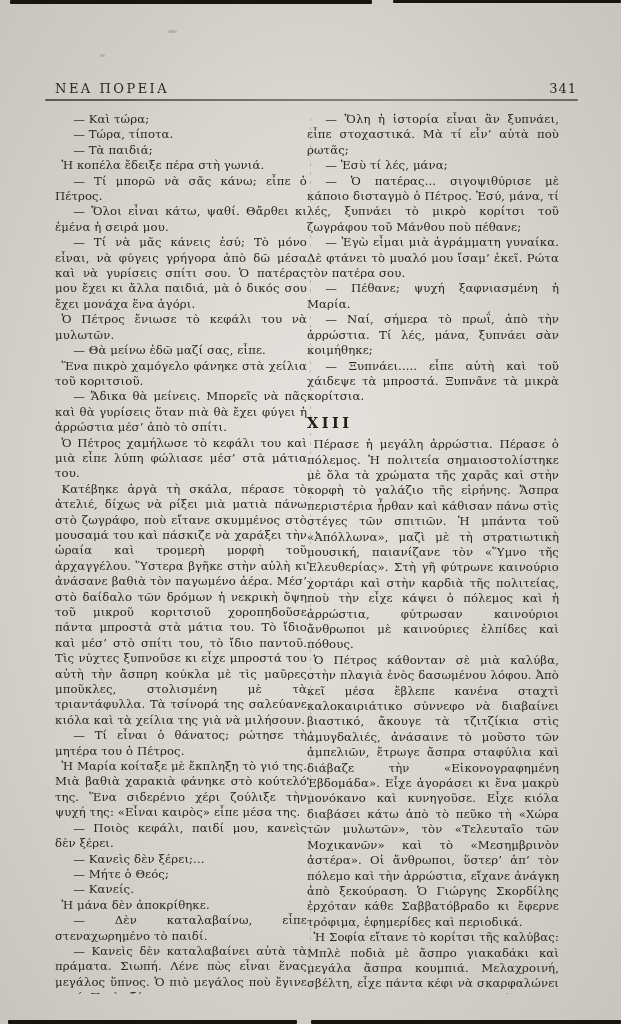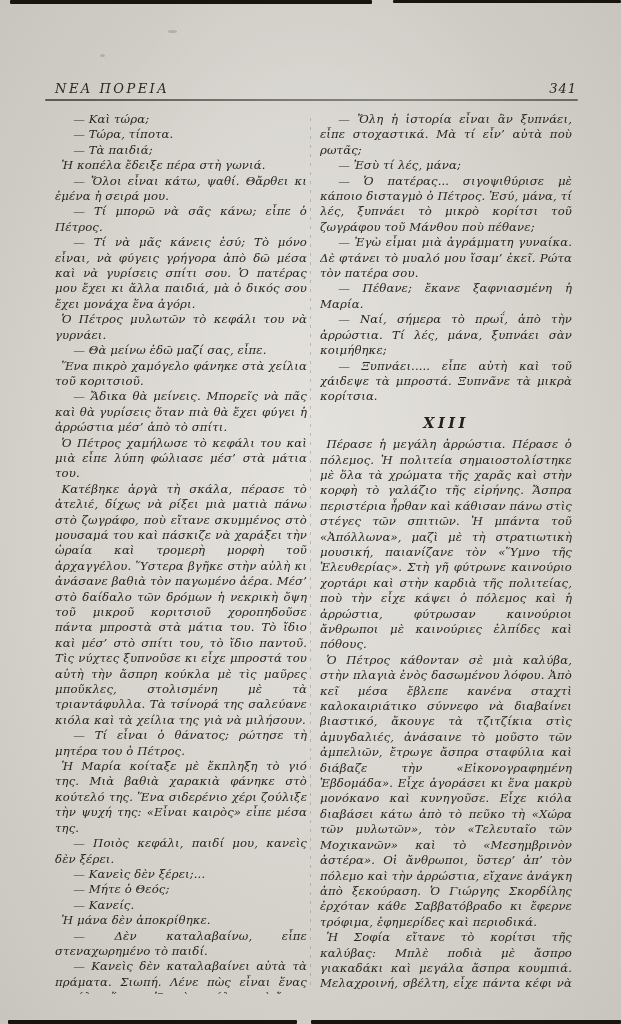--- a/index.html
+++ b/index.html
@@ -6,21 +6,20 @@
   body {
     width: 621px; height: 1024px; overflow: hidden;
     font-family: "DejaVu Serif", "Liberation Serif", serif;
   }
   .page {
     position: relative; width: 621px; height: 1024px; overflow: hidden;
     background:
       radial-gradient(ellipse at 50% 42%, rgba(255,255,255,0.28) 0%, rgba(255,255,255,0) 60%),
       radial-gradient(ellipse at 50% 50%, #dbd8d2 0%, #d5d2cc 58%, #c8c5be 100%);
     color: #29251f;
-    font-style: italic;
   }
   
   .edge { position: absolute; background: #181511; border-radius: 1px; }
   .edge.t1 { top: 0; left: 10px;  width: 362px; height: 4px; }
   .edge.t2 { top: 0; left: 393px; width: 228px; height: 3px; }
   .edge.b1 { bottom: 0; left: 8px;   width: 289px; height: 4px; }
   .edge.b2 { bottom: 0; left: 311px; width: 310px; height: 4px; }
   .speck { position: absolute; background: rgba(90,84,75,0.25); border-radius: 50%; }
   .speck.s1 { left: 168px; top: 30px; width: 9px; height: 3px; }
   .speck.s2 { left: 100px; top: 54px; width: 5px; height: 3px; }
@@ -38,32 +37,32 @@
     border-radius: 1px;
   }
   .col-divider {
     position: absolute; left: 310px; top: 118px; height: 868px; width: 1px;
     background: repeating-linear-gradient(to bottom,
       rgba(95,89,80,0.30) 0px, rgba(95,89,80,0.30) 3px,
       rgba(95,89,80,0) 3px, rgba(95,89,80,0) 9px);
   }
   .columns {
     position: absolute; top: 112px; left: 55px; width: 517px; height: 882px;
-    display: flex; gap: 13px;
+    display: flex; gap: 0;
   }
   .col {
     width: 252px; height: 100%; overflow: hidden;
     text-align: justify; font-size: 11.7px; line-height: 15.4px;
     letter-spacing: 0.1px; color: #29251f;
   }
   .col p { margin: 0; }
   .col p.dialog    { text-indent: 1.55em; }
   .col p.narrative { text-indent: 0.55em; }
   .col h2.heading  {
-    margin: 10px 0 7px; text-align: center; text-indent: 0;
+    margin: 10px 0 7px; text-indent: 0;
     font-size: 14.5px; font-weight: bold; letter-spacing: 3.5px; color: #242019;
   }
 </style>
 </head>
 <body>
 
 <div class="page">
 
   <div class="edge t1"></div>
   <div class="edge t2"></div>
@@ -79,45 +78,45 @@
 
   <div class="rule"></div>
   <div class="col-divider"></div>
 
   <main class="columns">
     <section class="col">
         <p class="dialog">— Καὶ τώρα;</p>
         <p class="dialog">— Τώρα, τίποτα.</p>
         <p class="dialog">— Τὰ παιδιά;</p>
         <p class="narrative">Ἡ κοπέλα ἔδειξε πέρα στὴ γωνιά.</p>
+        <p class="dialog">— Τί μπορῶ νὰ σᾶς κάνω; εἶπε ὁ Πέτρος.</p>
         <p class="dialog">— Ὅλοι εἶναι κάτω, ψαθί. Θἄρθει κι ἐμένα ἡ σειρά μου.</p>
-        <p class="dialog">— Τί μπορῶ νὰ σᾶς κάνω; εἶπε ὁ Πέτρος.</p>
         <p class="dialog">— Τί νὰ μᾶς κάνεις ἐσύ; Τὸ μόνο εἶναι, νὰ φύγεις γρήγορα ἀπὸ δῶ μέσα καὶ νὰ γυρίσεις σπίτι σου. Ὁ πατέρας μου ἔχει κι ἄλλα παιδιά, μὰ ὁ δικός σου ἔχει μονάχα ἕνα ἀγόρι.</p>
-        <p class="narrative">Ὁ Πέτρος μυλωτῶν τὸ κεφάλι του νὰ γυρνάει.</p>
+        <p class="narrative">Ὁ Πέτρος ἔνιωσε τὸ κεφάλι του νὰ μυλωτῶν.</p>
         <p class="dialog">— Θὰ μείνω ἐδῶ μαζί σας, εἶπε.</p>
         <p class="narrative">Ἕνα πικρὸ χαμόγελο φάνηκε στὰ χείλια τοῦ κοριτσιοῦ.</p>
         <p class="dialog">— Ἄδικα θὰ μείνεις. Μπορεῖς νὰ πᾶς καὶ θὰ γυρίσεις ὅταν πιὰ θὰ ἔχει φύγει ἡ ἀρρώστια μέσ’ ἀπὸ τὸ σπίτι.</p>
         <p class="narrative">Ὁ Πέτρος χαμήλωσε τὸ κεφάλι του καὶ μιὰ εἶπε λύπη φώλιασε μέσ’ στὰ μάτια του.</p>
         <p class="narrative">Κατέβηκε ἀργὰ τὴ σκάλα, πέρασε τὸ ἀτελιέ, δίχως νὰ ρίξει μιὰ ματιὰ πάνω στὸ ζωγράφο, ποὺ εἴτανε σκυμμένος στὸ μουσαμά του καὶ πάσκιζε νὰ χαράξει τὴν ὡραία καὶ τρομερὴ μορφὴ τοῦ ἀρχαγγέλου. Ὕστερα βγῆκε στὴν αὐλὴ κι ἀνάσανε βαθιὰ τὸν παγωμένο ἀέρα. Μέσ’ στὸ δαίδαλο τῶν δρόμων ἡ νεκρικὴ ὄψη τοῦ μικροῦ κοριτσιοῦ χοροπηδοῦσε πάντα μπροστὰ στὰ μάτια του. Τὸ ἴδιο καὶ μέσ’ στὸ σπίτι του, τὸ ἴδιο παντοῦ. Τὶς νύχτες ξυπνοῦσε κι εἶχε μπροστά του αὐτὴ τὴν ἄσπρη κούκλα μὲ τὶς μαῦρες μποῦκλες, στολισμένη μὲ τὰ τριαντάφυλλα. Τὰ τσίνορά της σαλεύανε κιόλα καὶ τὰ χείλια της γιὰ νὰ μιλήσουν.</p>
         <p class="dialog">— Τί εἶναι ὁ θάνατος; ρώτησε τὴ μητέρα του ὁ Πέτρος.</p>
         <p class="narrative">Ἡ Μαρία κοίταξε μὲ ἔκπληξη τὸ γιό της. Μιὰ βαθιὰ χαρακιὰ φάνηκε στὸ κούτελό της. Ἕνα σιδερένιο χέρι ζούλιξε τὴν ψυχή της: «Εἶναι καιρὸς» εἶπε μέσα της.</p>
         <p class="dialog">— Ποιὸς κεφάλι, παιδί μου, κανεὶς δὲν ξέρει.</p>
         <p class="dialog">— Κανεὶς δὲν ξέρει;...</p>
         <p class="dialog">— Μήτε ὁ Θεός;</p>
         <p class="dialog">— Κανείς.</p>
         <p class="narrative">Ἡ μάνα δὲν ἀποκρίθηκε.</p>
         <p class="dialog">— Δὲν καταλαβαίνω, εἶπε στεναχωρημένο τὸ παιδί.</p>
         <p class="dialog">— Κανεὶς δὲν καταλαβαίνει αὐτὰ τὰ πράματα. Σιωπή. Λένε πὼς εἶναι ἕνας μεγάλος ὕπνος. Ὁ πιὸ μεγάλος ποὺ ἔγινε ποτέ. Ποιὸς ξέρει;</p>
       </section>
     <section class="col">
         <p class="dialog">— Ὅλη ἡ ἱστορία εἶναι ἂν ξυπνάει, εἶπε στοχαστικά. Μὰ τί εἶν’ αὐτὰ ποὺ ρωτᾶς;</p>
         <p class="dialog">— Ἐσὺ τί λές, μάνα;</p>
         <p class="dialog">— Ὁ πατέρας... σιγοψιθύρισε μὲ κάποιο δισταγμὸ ὁ Πέτρος. Ἐσύ, μάνα, τί λές, ξυπνάει τὸ μικρὸ κορίτσι τοῦ ζωγράφου τοῦ Μάνθου ποὺ πέθανε;</p>
         <p class="dialog">— Ἐγὼ εἶμαι μιὰ ἀγράμματη γυναίκα. Δὲ φτάνει τὸ μυαλό μου ἴσαμ’ ἐκεῖ. Ρώτα τὸν πατέρα σου.</p>
-        <p class="dialog">— Πέθανε; ἔκανε ξαφνιασμένη ἡ Μαρία.</p>
+        <p class="dialog">— Πέθανε; ψυχή ξαφνιασμένη ἡ Μαρία.</p>
         <p class="dialog">— Ναί, σήμερα τὸ πρωΐ, ἀπὸ τὴν ἀρρώστια. Τί λές, μάνα, ξυπνάει σὰν κοιμήθηκε;</p>
         <p class="dialog">— Ξυπνάει..... εἶπε αὐτὴ καὶ τοῦ χάιδεψε τὰ μπροστά. Ξυπνᾶνε τὰ μικρὰ κορίτσια.</p>
         <h2 class="heading">XIII</h2>
         <p class="narrative">Πέρασε ἡ μεγάλη ἀρρώστια. Πέρασε ὁ πόλεμος. Ἡ πολιτεία σημαιοστολίστηκε μὲ ὅλα τὰ χρώματα τῆς χαρᾶς καὶ στὴν κορφὴ τὸ γαλάζιο τῆς εἰρήνης. Ἄσπρα περιστέρια ἦρθαν καὶ κάθισαν πάνω στὶς στέγες τῶν σπιτιῶν. Ἡ μπάντα τοῦ «Ἀπόλλωνα», μαζὶ μὲ τὴ στρατιωτικὴ μουσική, παιανίζανε τὸν «Ὕμνο τῆς Ἐλευθερίας». Στὴ γῆ φύτρωνε καινούριο χορτάρι καὶ στὴν καρδιὰ τῆς πολιτείας, ποὺ τὴν εἶχε κάψει ὁ πόλεμος καὶ ἡ ἀρρώστια, φύτρωσαν καινούριοι ἄνθρωποι μὲ καινούριες ἐλπίδες καὶ πόθους.</p>
         <p class="narrative">Ὁ Πέτρος κάθονταν σὲ μιὰ καλύβα, στὴν πλαγιὰ ἑνὸς δασωμένου λόφου. Ἀπὸ κεῖ μέσα ἔβλεπε κανένα σταχτὶ καλοκαιριάτικο σύννεφο νὰ διαβαίνει βιαστικό, ἄκουγε τὰ τζιτζίκια στὶς ἀμυγδαλιές, ἀνάσαινε τὸ μοῦστο τῶν ἀμπελιῶν, ἔτρωγε ἄσπρα σταφύλια καὶ διάβαζε τὴν «Εἰκονογραφημένη Ἑβδομάδα». Εἶχε ἀγοράσει κι ἕνα μακρὺ μονόκανο καὶ κυνηγοῦσε. Εἶχε κιόλα διαβάσει κάτω ἀπὸ τὸ πεῦκο τὴ «Χώρα τῶν μυλωτῶν», τὸν «Τελευταῖο τῶν Μοχικανῶν» καὶ τὸ «Μεσημβρινὸν ἀστέρα». Οἱ ἄνθρωποι, ὕστερ’ ἀπ’ τὸν πόλεμο καὶ τὴν ἀρρώστια, εἴχανε ἀνάγκη ἀπὸ ξεκούραση. Ὁ Γιώργης Σκορδίλης ἐρχόταν κάθε Σαββατόβραδο κι ἔφερνε τρόφιμα, ἐφημερίδες καὶ περιοδικά.</p>
         <p class="narrative">Ἡ Σοφία εἴτανε τὸ κορίτσι τῆς καλύβας: Μπλὲ ποδιὰ μὲ ἄσπρο γιακαδάκι καὶ μεγάλα ἄσπρα κουμπιά. Μελαχροινή, σβέλτη, εἶχε πάντα κέφι νὰ σκαρφαλώνει στὰ δέντρα, νὰ πιάνει τζιτζίκια, νὰ τρώει σταφύλια καὶ νὰ μαθαίνει.</p>
       </section>
   </main>
 
 </div>

